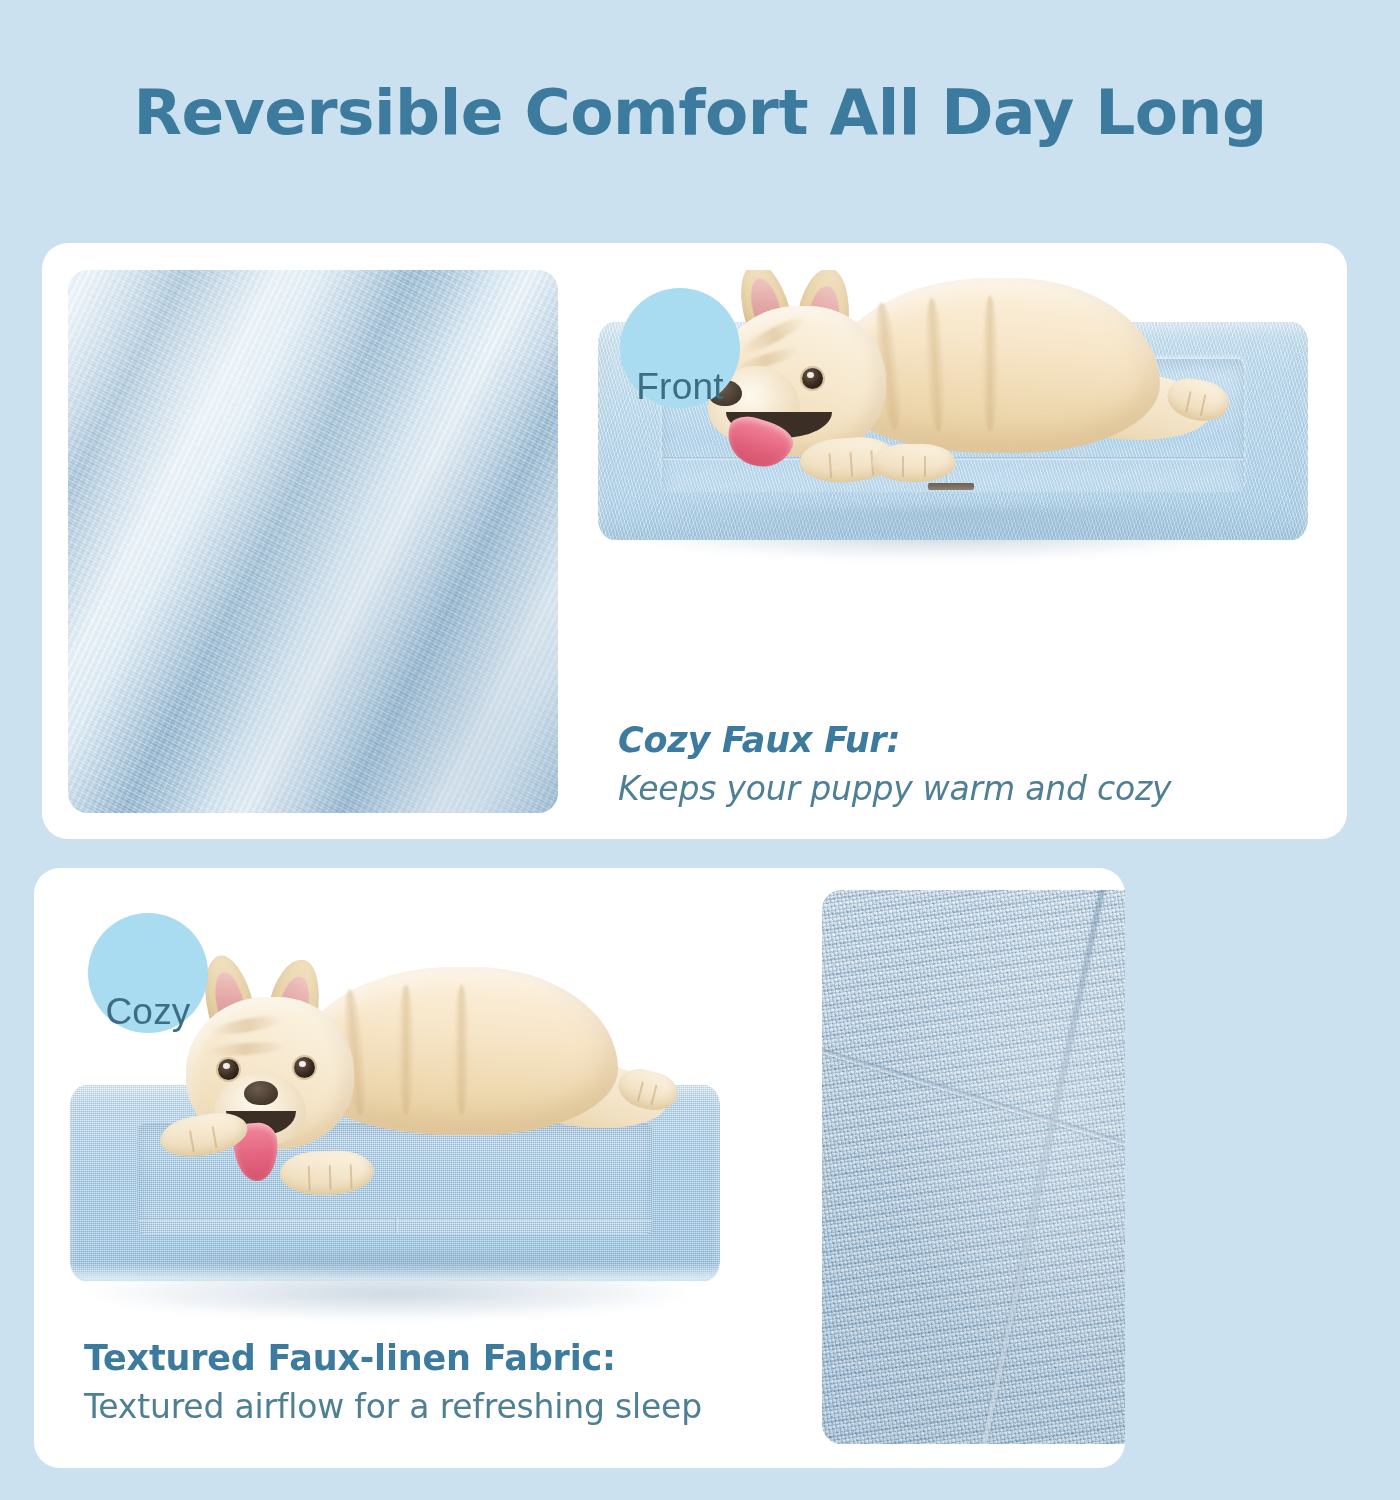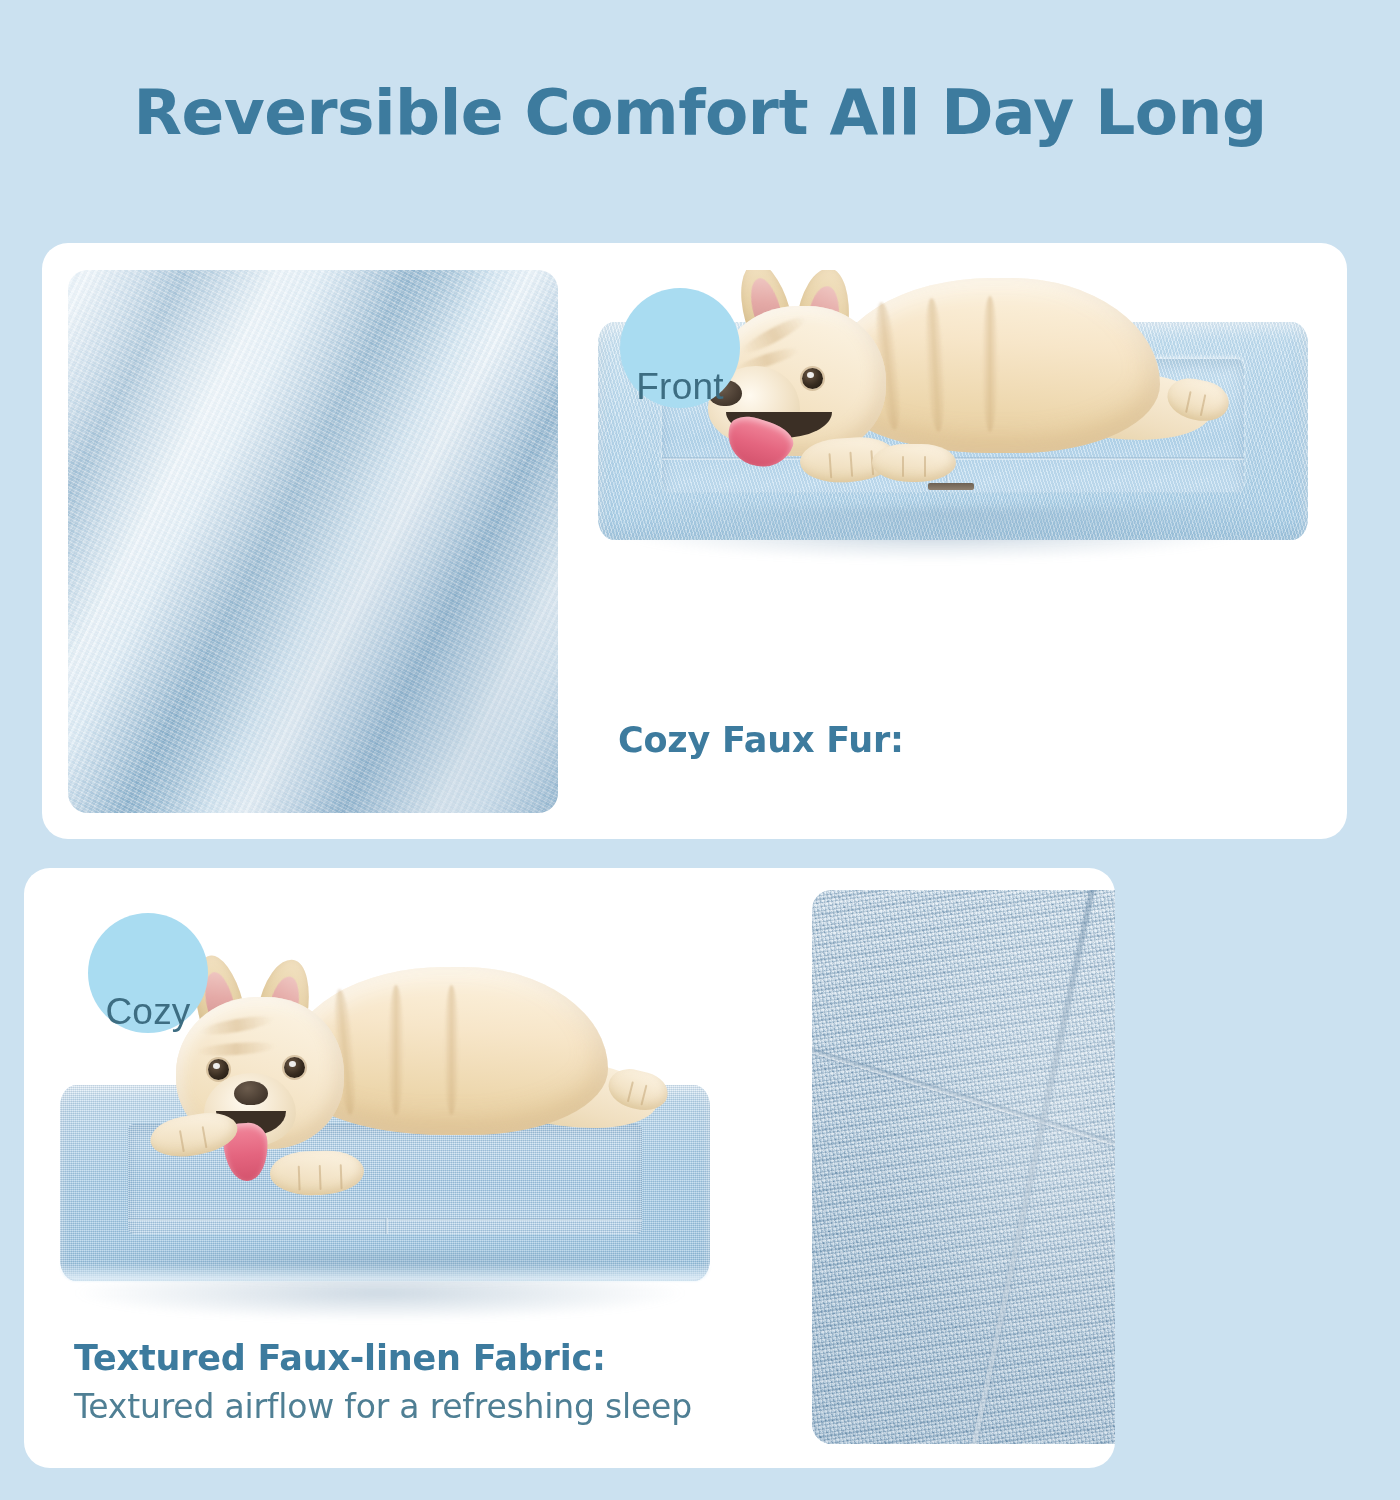--- a/index.html
+++ b/index.html
@@ -29,21 +29,21 @@
   }
 
   
   .card {
     position: absolute;
     background: #ffffff;
     border-radius: 26px;
     overflow: hidden;
   }
   #card-front { left: 42px; top: 243px; width: 1305px; height: 596px; }
-  #card-back  { left: 24px; top: 868px; width: 1091px; height: 600px; }
+  #card-back  { left: 34px; top: 868px; width: 1091px; height: 600px; }
 
   
   .img-panel {
     position: absolute;
     border-radius: 20px;
     overflow: hidden;
   }
 
   
   #fur-panel { left: 26px; top: 27px; width: 490px; height: 543px; }
@@ -157,21 +157,21 @@
     font-size: 37px;
     font-family: "Liberation Sans", sans-serif;
     letter-spacing: .2px;
     z-index: 6;
   }
   #badge-front { left: 620px; top: 288px; width: 120px; height: 120px; }
   #badge-back  { left: 88px;  top: 913px; width: 120px; height: 120px; }
 
   
   .caption { position: absolute; z-index: 5; }
-  #caption-front { left: 618px; top: 720px; }
+  #caption-front { left: 618px; top: 720px; font-style: italic; }
   #caption-back  { left: 92px;  top: 1338px; }
   .caption-title {
     font-size: 35px;
     font-weight: bold;
     color: #3d7b9e;
     font-family: "DejaVu Sans", sans-serif;
     letter-spacing: -0.2px;
     white-space: nowrap;
   }
   .caption-sub {
@@ -427,20 +427,21 @@
       </div>
       <div class="dog-part dog-paw" style="left:190px; top:182px; width:84px; height:38px;">
         <div class="dog-toe-line" style="left:36%;"></div>
         <div class="dog-toe-line" style="left:62%;"></div>
       </div>
     </div>
   </div>
 
   <div class="caption" id="caption-front" style="left:576px; top:477px;">
     <div class="caption-title">Cozy Faux Fur:</div>
+    <div class="caption-sub">Keeps your puppy warm and cozy</div>
   </div>
 </div>
 
 <div class="card" id="card-back">
 
   <div class="img-panel" id="back-scene">
 
     <div class="dog-shadow" style="left:20px; top:370px; width:620px; height:56px;"></div>
 
     <div class="bed-wrap linenbed" style="left:10px; top:190px; width:650px; height:196px;">

